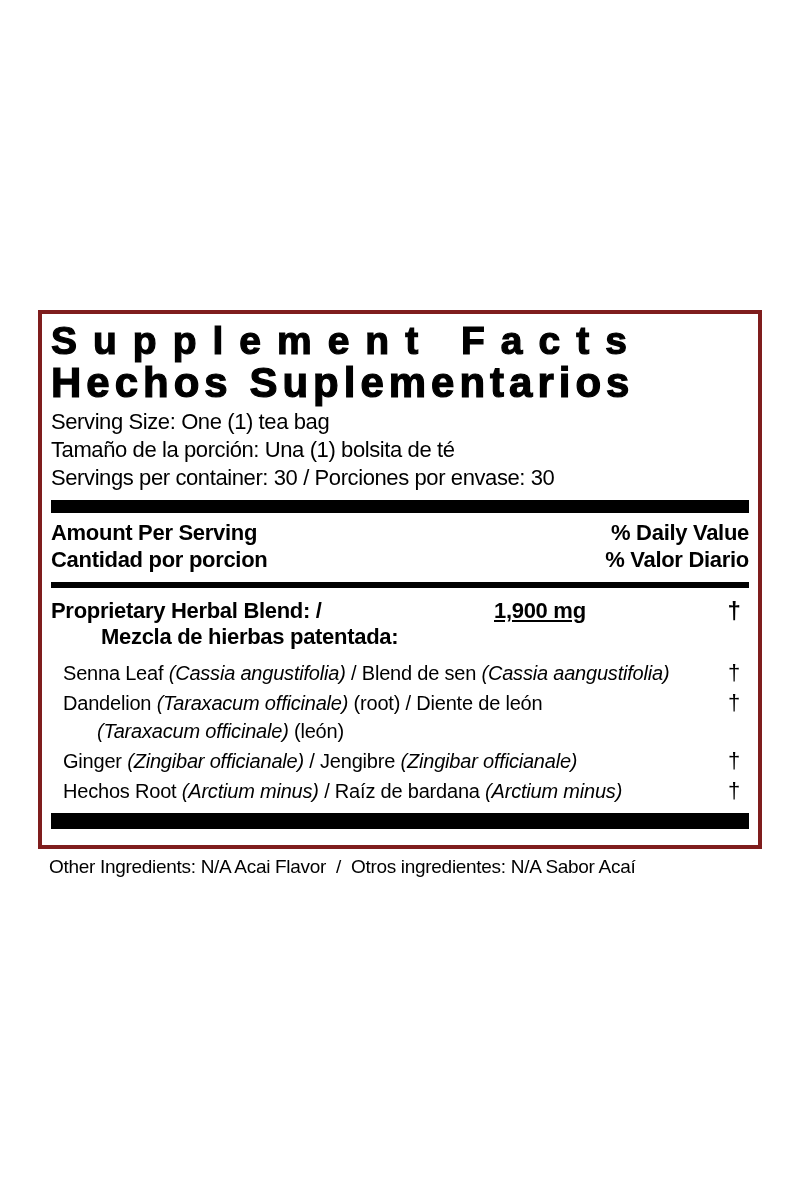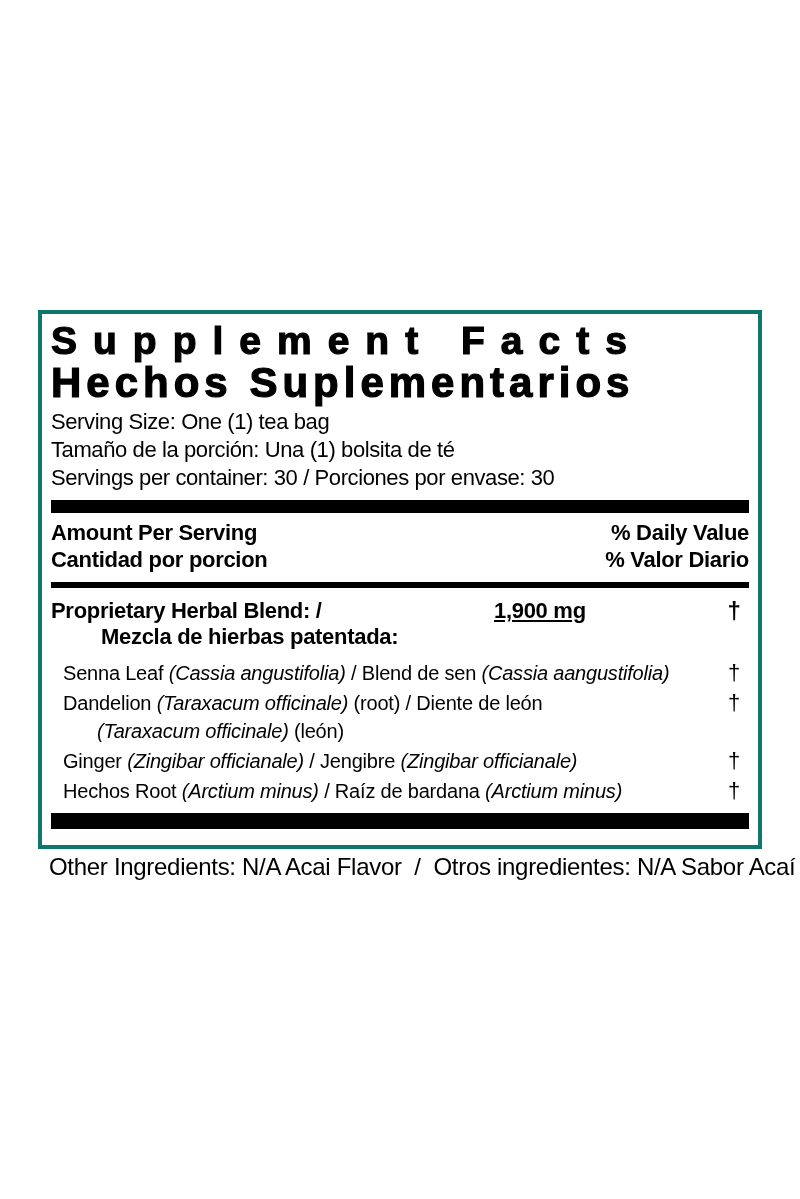--- a/index.html
+++ b/index.html
@@ -17,21 +17,21 @@
     width: 800px;
     height: 1199px;
     background: #ffffff;
   }
   .facts-box {
     position: absolute;
     left: 38px;
     top: 310px;
     width: 724px;
     box-sizing: border-box;
-    border: 4px solid #0f766e;
+    border: 4px solid #7f1d1d;
     padding: 4px 9px 8px 9px;
     background: #fff;
   }
   .title-en {
     font-size: 39px;
     font-weight: bold;
     letter-spacing: 16px;
     line-height: 41px;
     white-space: nowrap;
     -webkit-text-stroke: 1.2px #000;
@@ -88,21 +88,21 @@
   .footnote {
     font-size: 21px;
     line-height: 26px;
     letter-spacing: -0.3px;
     padding: 2px 0 4px 0;
   }
   .other-ingredients {
     position: absolute;
     left: 49px;
     top: 853px;
-    font-size: 24px;
+    font-size: 19px;
     line-height: 27px;
     letter-spacing: -0.3px;
     white-space: pre;
   }
   i { font-style: italic; }
 </style>
 </head>
 <body>
 
 <div class="page">

